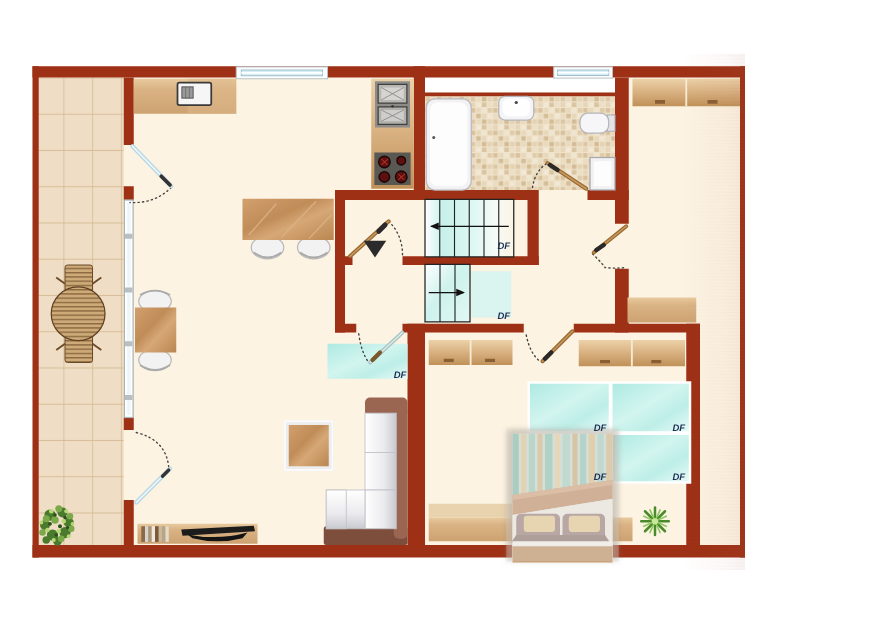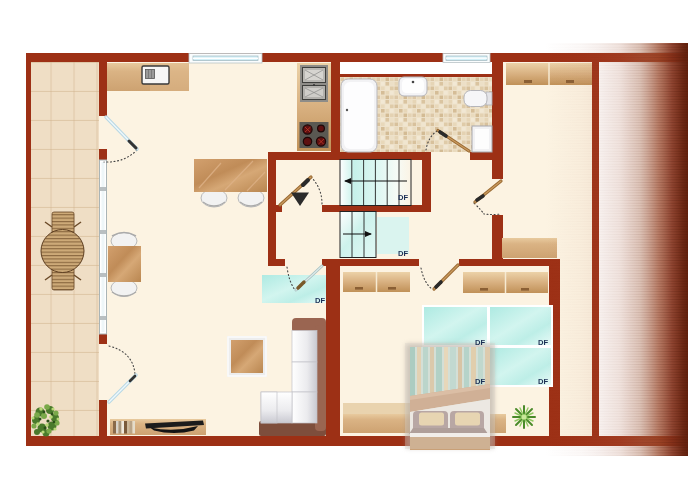--- a/index.html
+++ b/index.html
@@ -1,16 +1,16 @@
 <!DOCTYPE html>
 <html><head>
 <meta charset="utf-8">
 <style>
 html,body{margin:0;padding:0;background:#fff;}
-#stage{position:relative;width:688px;height:500px;background:#bef264;overflow:hidden;}
+#stage{position:relative;width:596px;height:500px;background:#bef264;overflow:hidden;font-style:italic;}
 svg{position:absolute;top:0;left:0;}
 </style>
 </head>
 <body>
 <div id="stage">
 <svg width="700" height="500" viewBox="0 0 700 500" font-family="Liberation Sans, sans-serif">
 
 <defs>
 <pattern id="tile" width="23" height="29" patternUnits="userSpaceOnUse" x="28.5" y="62">
   <rect width="23" height="29" fill="#eedcc2"></rect>

